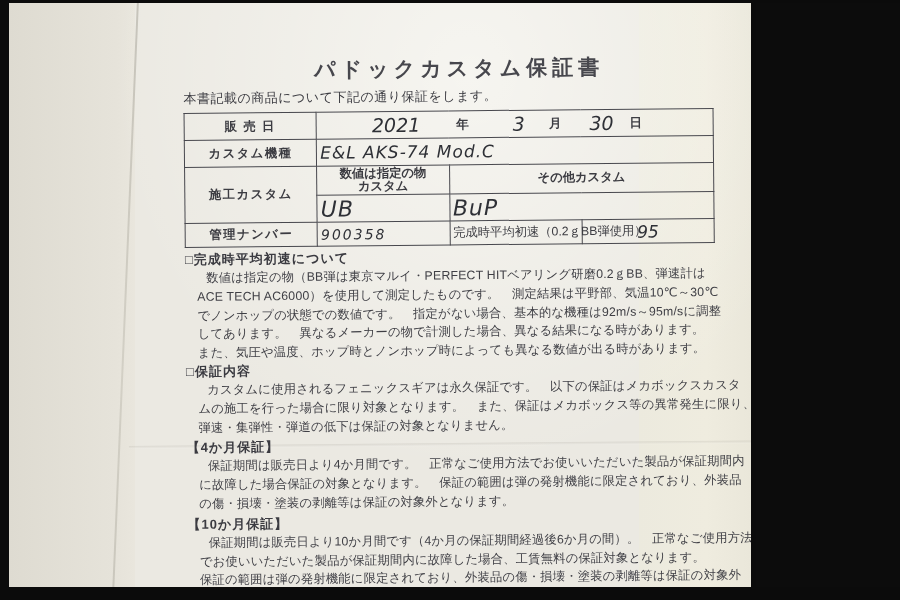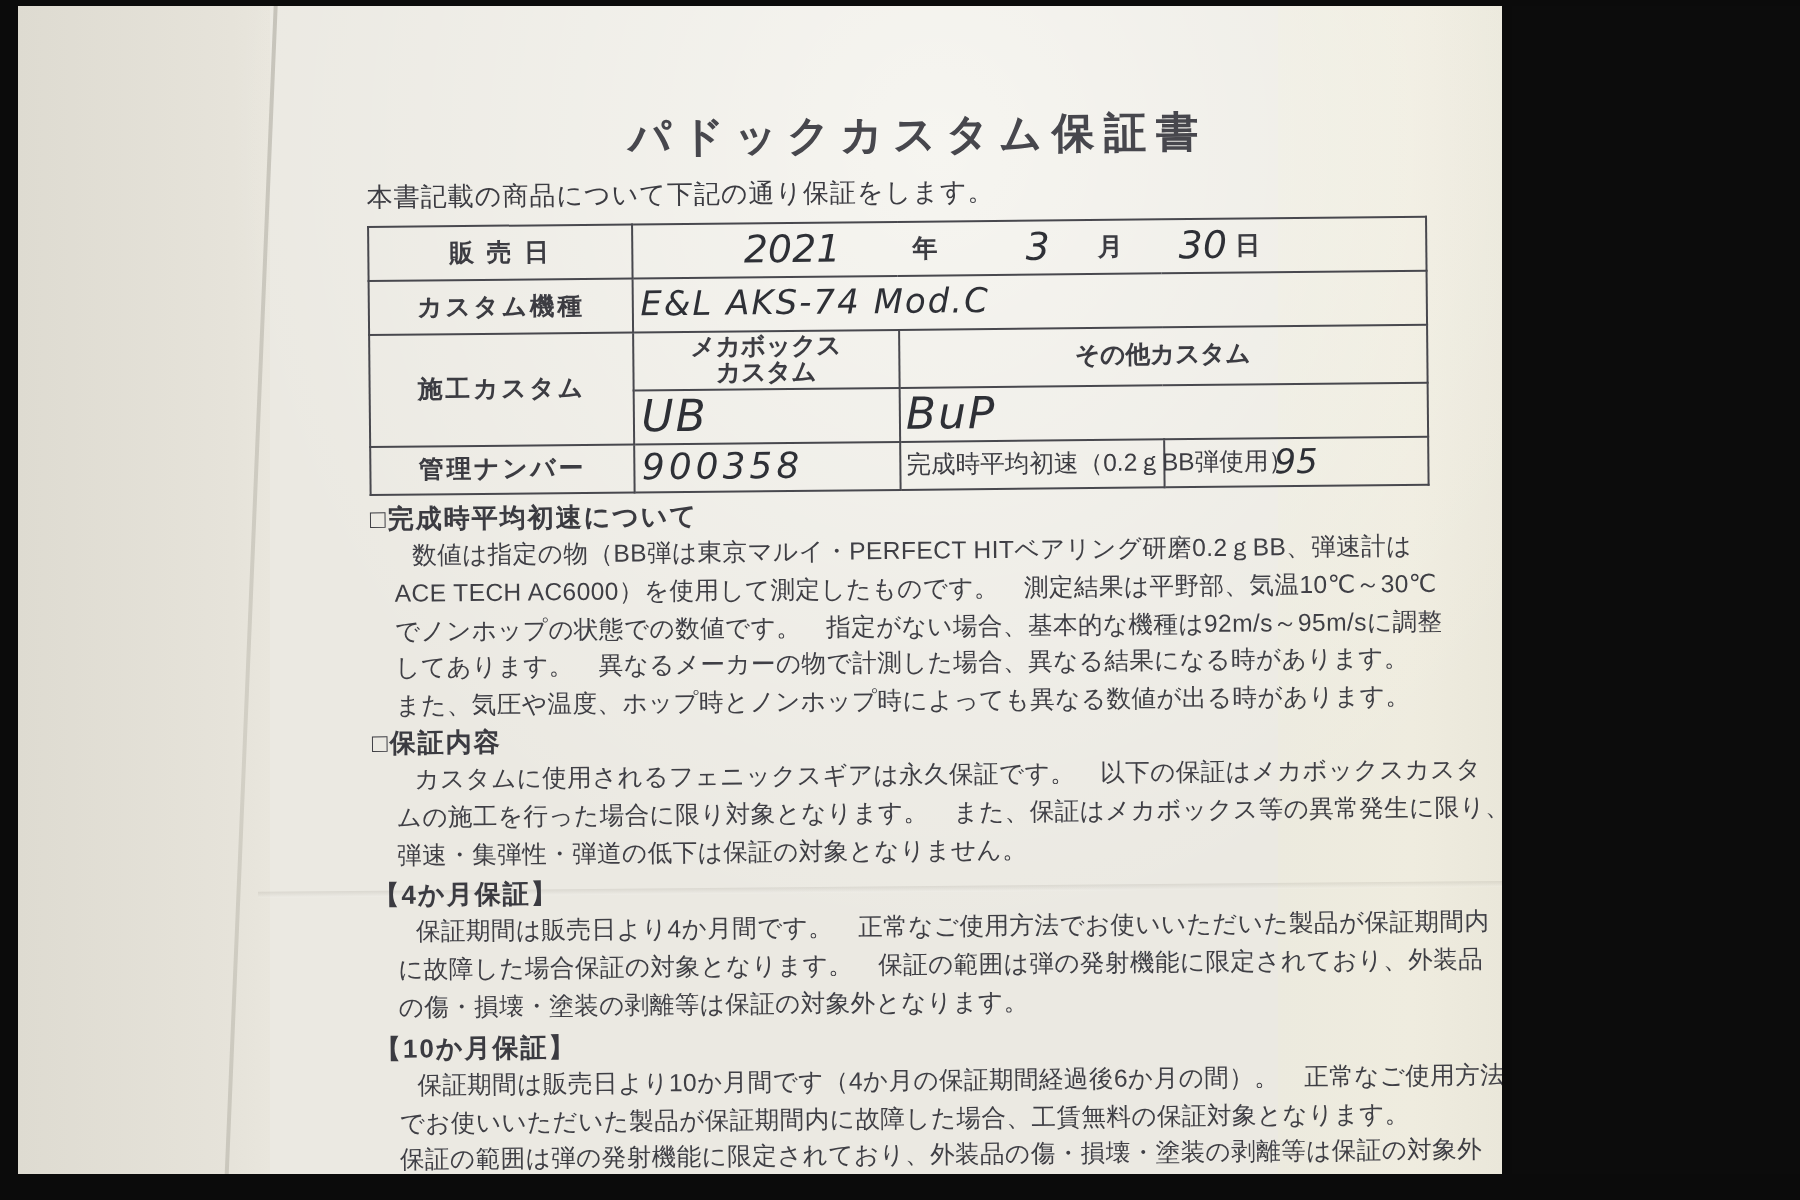--- a/index.html
+++ b/index.html
@@ -47,24 +47,24 @@
   td.lab{text-align:center;letter-spacing:1.5px;font-weight:600;}
   td.r1{height:26px;} td.r2{height:26px;} td.r3h{height:28px;} td.r3v{height:26px;} td.r4{height:23px;}
   td.subhead{text-align:center;font-size:11.5px;line-height:13.5px;font-weight:600;}
   td.veln{border-right-style:double;border-right-width:3.2px;}
 
   .hand{font-family:"DejaVu Sans",sans-serif;font-style:italic;color:#2e3036;}
   .dcell{display:flex;align-items:center;padding-left:52px;}
   .dcell .num{font-size:19px;}
   .dcell .unit{font-size:12.5px;font-weight:600;}
   .sp36{margin-right:36px;} .sp44{margin-right:44px;} .sp24{margin-right:24px;}
-  .sp28{margin-right:28px;} .sp20{margin-right:4px;text-align:right;}
+  .sp28{margin-right:28px;} .sp20{margin-right:16px;text-align:right;}
   .model{font-size:17px;letter-spacing:1px;}
   .hw-lg{font-size:22px;letter-spacing:1px;}
-  .hw-num{font-size:18px;letter-spacing:2px;}
+  .hw-num{font-size:14px;letter-spacing:2px;}
   .hw-vel{font-size:17px;text-align:center;display:block;}
 
   .sec{margin:0;}
   .sec-h{font-size:13px;line-height:18px;letter-spacing:1px;font-weight:600;color:#3b3b41;white-space:nowrap;}
   .ln{font-size:12.3px;line-height:18.8px;letter-spacing:.2px;padding-left:12px;
     white-space:nowrap;color:#3f3f45;}
   .ln.first{padding-left:21px;}
   .mt3{margin-top:3px;} .mt2{margin-top:2px;}
 
   
@@ -107,21 +107,21 @@
         </tr>
         <tr>
           <td class="lab r2">カスタム機種</td>
           <td class="r2" colspan="3">
             <span class="hand model">E&amp;L AKS-74 Mod.C</span>
           </td>
         </tr>
         <tr>
           <td class="lab" rowspan="2">施工カスタム</td>
           <td class="subhead r3h">
-            <div>メカボックス</div>
+            <div>数値は指定の物</div>
             <div>カスタム</div>
           </td>
           <td class="subhead r3h" colspan="2">その他カスタム</td>
         </tr>
         <tr>
           <td class="r3v">
             <span class="hand hw-lg">UB</span>
           </td>
           <td class="r3v" colspan="2">
             <span class="hand hw-lg">BuP</span>

